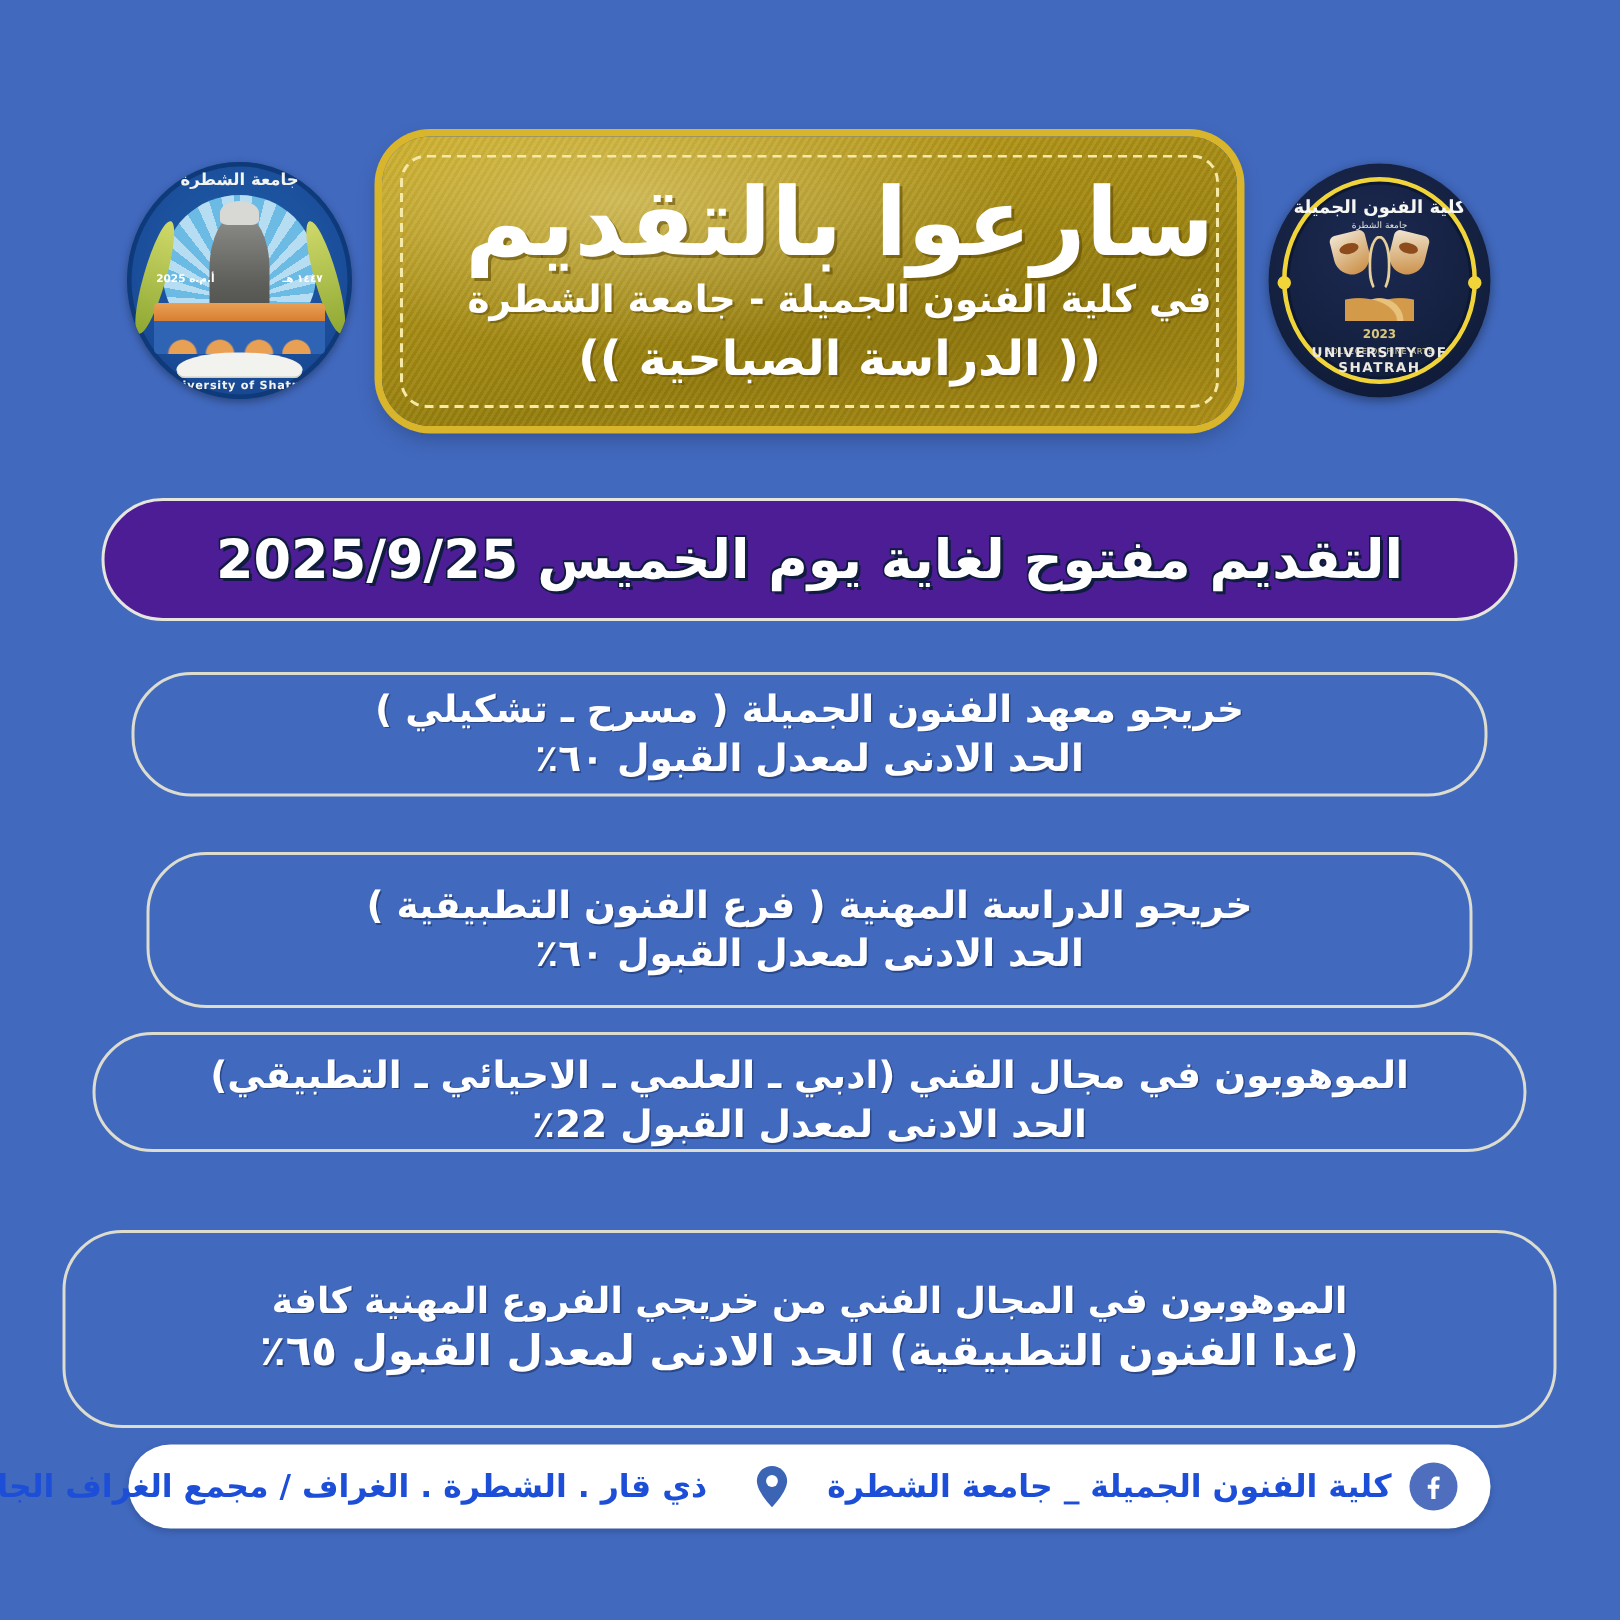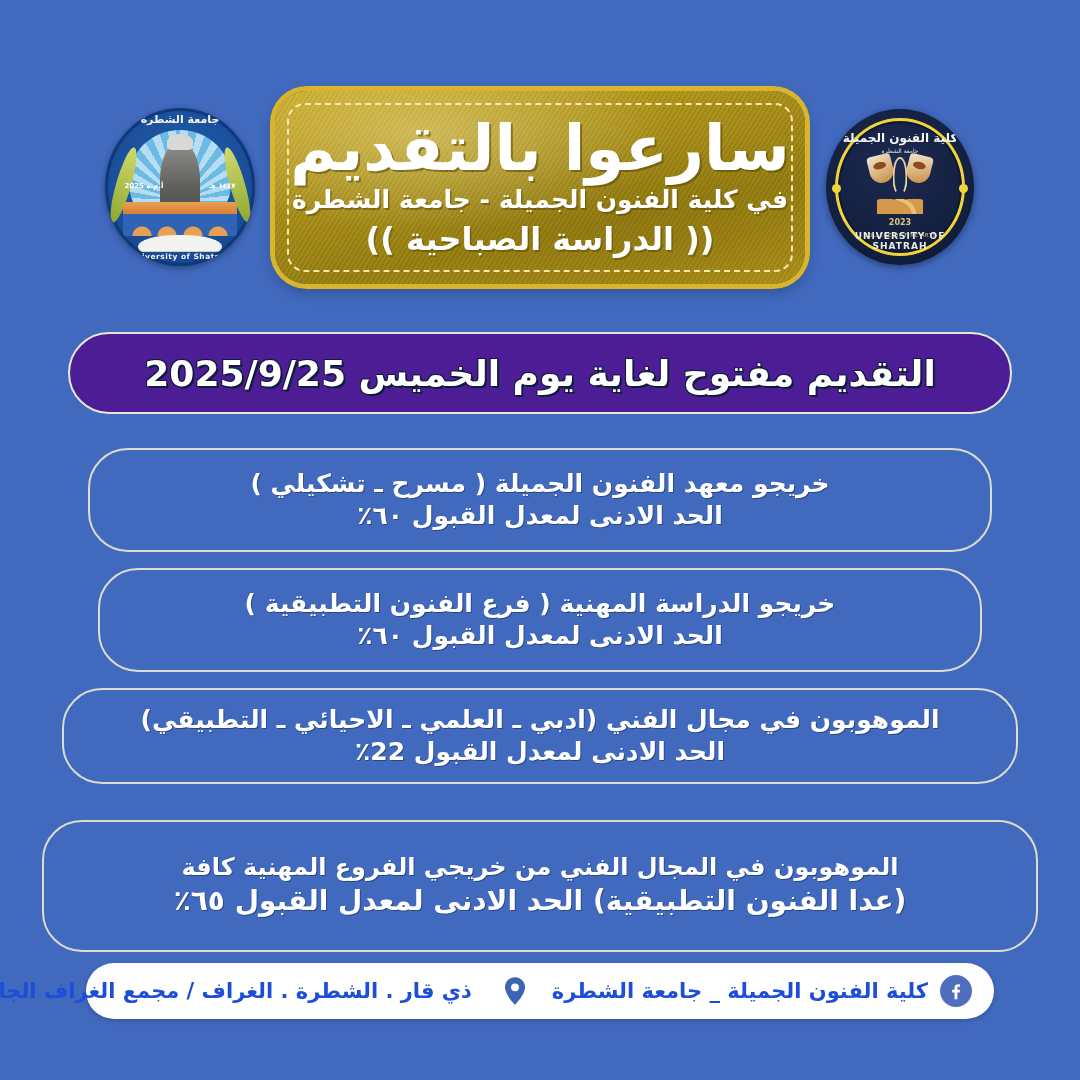--- a/index.html
+++ b/index.html
@@ -232,20 +232,21 @@
       radial-gradient(ellipse at 74% 78%, rgba(120,96,10,.30) 0%, transparent 52%),
       repeating-linear-gradient(122deg, rgba(255,255,255,.045) 0 2px, rgba(0,0,0,.05) 2px 4px),
       linear-gradient(168deg, #c9a81c 0%, #a98e16 38%, #97800f 66%, #b69719 100%);
     box-shadow:
       0 0 0 5px #d8b52a,
       0 6px 16px rgba(0,0,0,.3);
     display: flex;
     flex-direction: column;
     align-items: center;
     justify-content: center;
+    padding-left: 40px;
   }
   .gold-banner .stitch {
     position: absolute;
     inset: 12px;
     border: 2.5px dashed #f5e9a8;
     border-radius: 18px;
     pointer-events: none;
   }
   .banner-main {
     color: #ffffff;
@@ -312,23 +313,23 @@
   .pill .ln {
     color: #ffffff;
     font-weight: bold;
     line-height: 1.3;
     white-space: nowrap;
     text-shadow: 1px 1px 0 rgba(15,30,70,.45);
   }
   .pill .ln1 { font-size: 25px; }
   .pill .ln2 { font-size: 25px; }
 
-  #pill-1 { top: 448px;  left: 88px;  right: 88px;  height: 104px; }
+  #pill-1 { top: 448px;  left: 88px;  right: 88px;  height: 83px; }
   #pill-2 { top: 568px;  left: 98px;  right: 98px;  height: 104px; }
-  #pill-3 { top: 688px;  left: 62px;  right: 62px;  height: 96px; }
+  #pill-3 { top: 688px;  left: 62px;  right: 62px;  height: 80px; justify-content: flex-end; }
   #pill-4 { top: 820px;  left: 42px;  right: 42px;  height: 132px; }
 
   #pill-4 .ln1 { font-size: 24px; }
   #pill-4 .ln2 { font-size: 28px; }
 
   
   .footer-bar {
     position: absolute;
     left: 86px;
     right: 86px;

